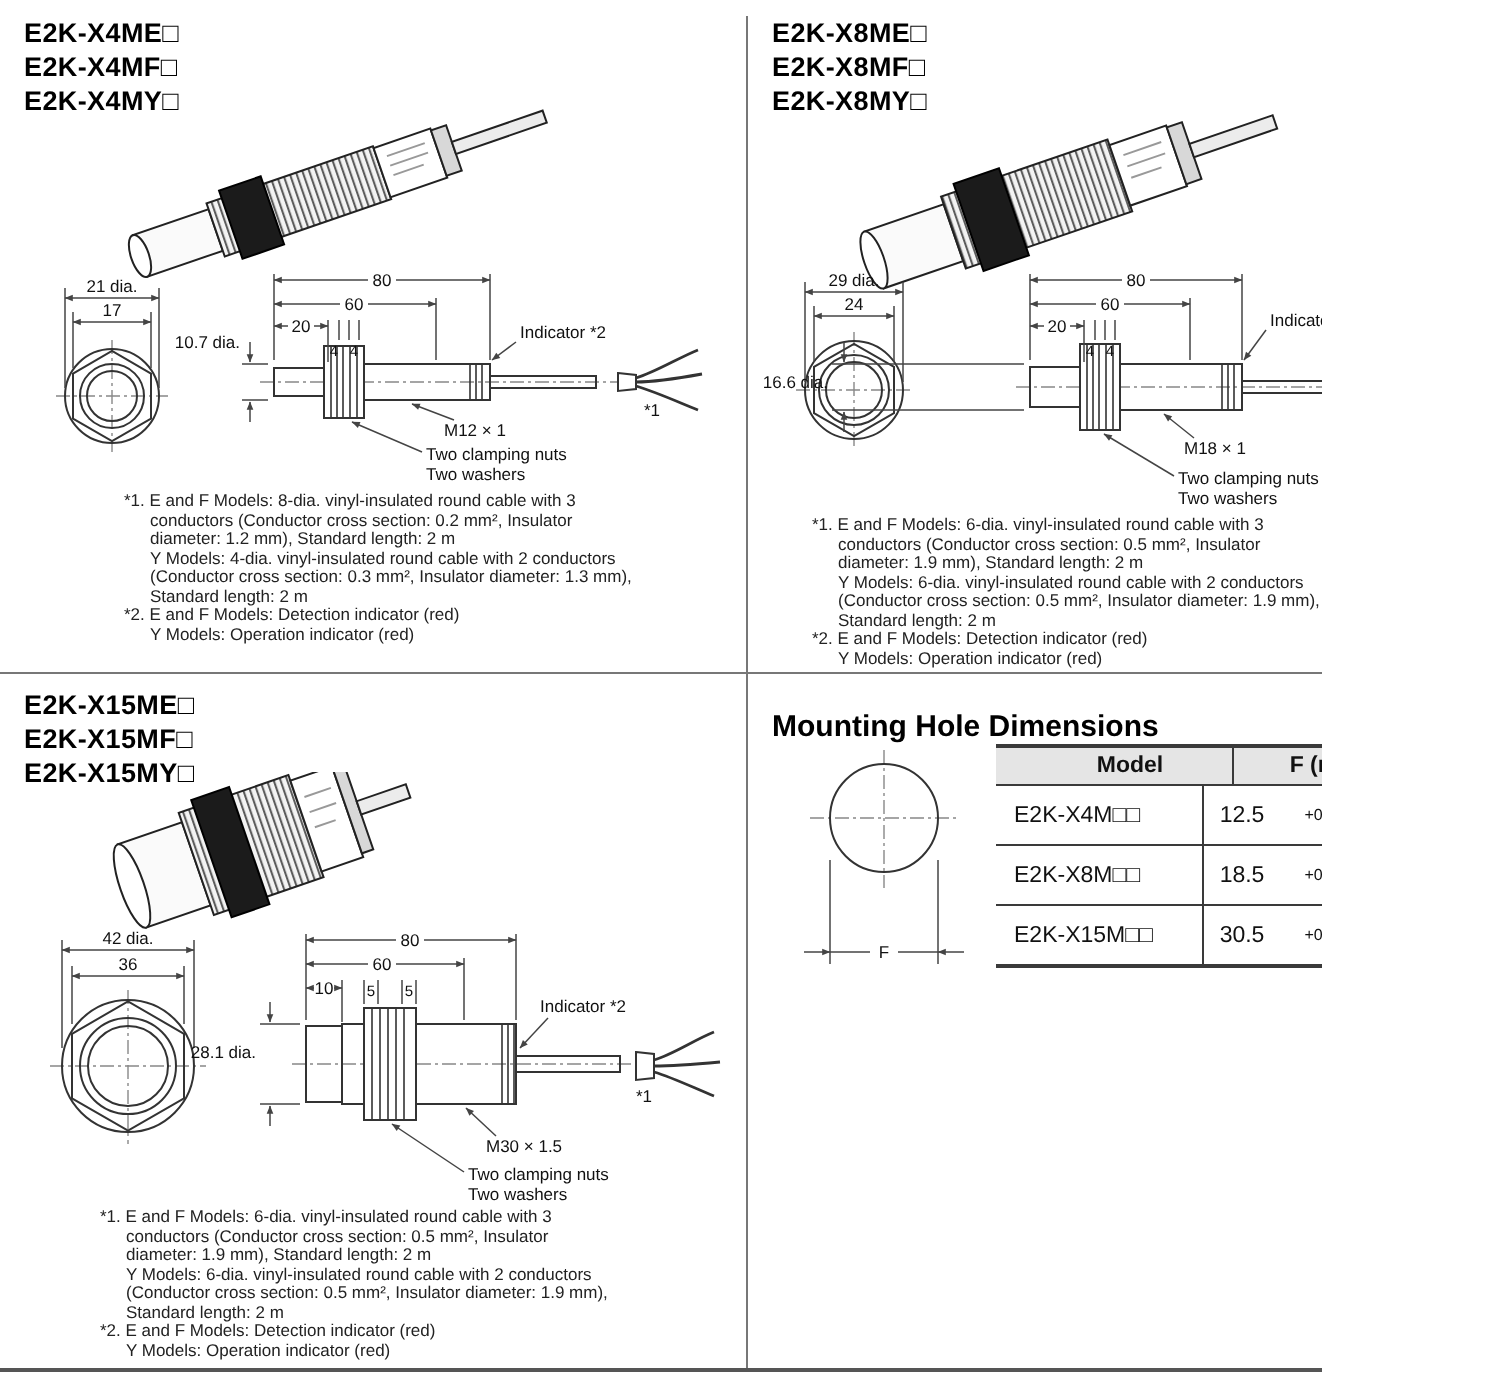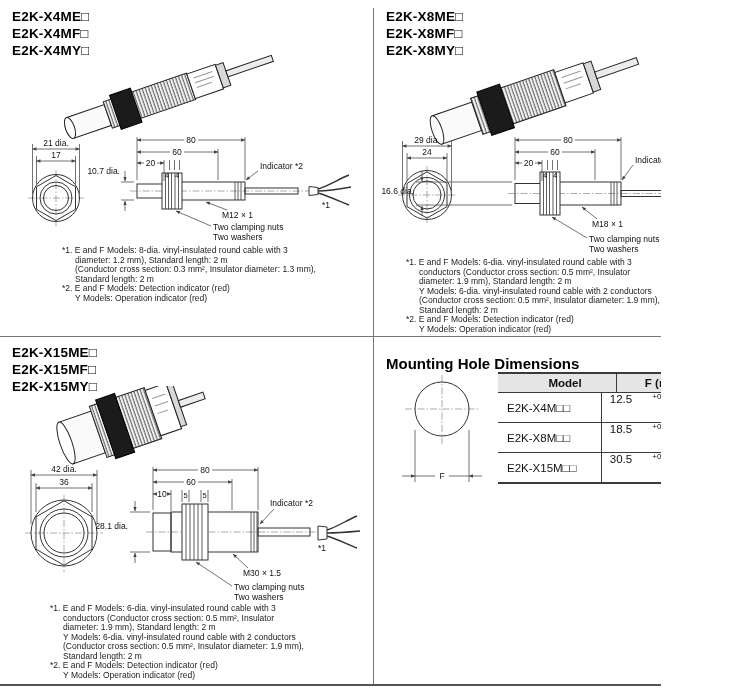--- a/index.html
+++ b/index.html
@@ -27,21 +27,21 @@
   .wire{ fill:none; stroke:#333; stroke-width:1.4; }
   
   .mtable { position:absolute; border-top:2px solid #3a3a3a; border-bottom:2px solid #3a3a3a; background:#fff; }
   .mhead { display:flex; background:#e5e5e5; border-bottom:1px solid #3a3a3a; height:18px; }
   .mhead .mc1, .mhead .mc2 { display:flex; align-items:center; justify-content:center; font-weight:bold; font-size:11.5px; }
   .mc1 { width:119px; box-sizing:border-box; border-right:1px solid #3a3a3a;padding-left:16px; }
   .mc2 { flex:1; }
   .mrow { display:flex; height:29px; border-bottom:1px solid #3a3a3a; font-size:11.5px; }
   .mrow:last-child { border-bottom:none; }
   .mrow .mc1 { display:flex; align-items:center; padding-left:9px; }
-  .mrow .mc2 { display:flex; padding-left:8px; gap:20px; }
+  .mrow .mc2 { display:flex; align-items:center; padding-left:8px; gap:20px; }
   .tol { display:inline-flex; flex-direction:row; font-size:8px; line-height:8px; }
 </style>
 </head>
 <body>
 
 <div class="page">
 
   <svg class="defsonly" width="0" height="0">
     <defs>
       <marker id="ar" viewBox="0 0 10 10" refX="9.5" refY="5" markerWidth="7" markerHeight="5.5" orient="auto-start-reverse">
@@ -135,21 +135,23 @@
       <line class="dim" x1="219" y1="80" x2="198" y2="72" marker-end="url(#ar)"></line>
       <text x="205" y="100">Two clamping nuts</text>
       <text x="205" y="110">Two washers</text>
       <line class="dim" x1="203" y1="96" x2="168" y2="81" marker-end="url(#ar)"></line>
       <text x="314" y="78">*1</text>
     </g>
   </svg>
 
   <div class="notes" style="left:62px;top:246px">
     <div class="nl">*1. E and F Models: 8-dia. vinyl-insulated round cable with 3</div>
+    <div class="nl ind">conductors (Conductor cross section: 0.2 mm², Insulator</div>
     <div class="nl ind">diameter: 1.2 mm), Standard length: 2 m</div>
+    <div class="nl ind">Y Models: 4-dia. vinyl-insulated round cable with 2 conductors</div>
     <div class="nl ind">(Conductor cross section: 0.3 mm², Insulator diameter: 1.3 mm),</div>
     <div class="nl ind">Standard length: 2 m</div>
     <div class="nl">*2. E and F Models: Detection indicator (red)</div>
     <div class="nl ind">Y Models: Operation indicator (red)</div>
   </div>
 
   <div class="models" style="left:386px;top:8px">
     <div class="model-line">E2K-X8ME□</div>
     <div class="model-line">E2K-X8MF□</div>
     <div class="model-line">E2K-X8MY□</div>

